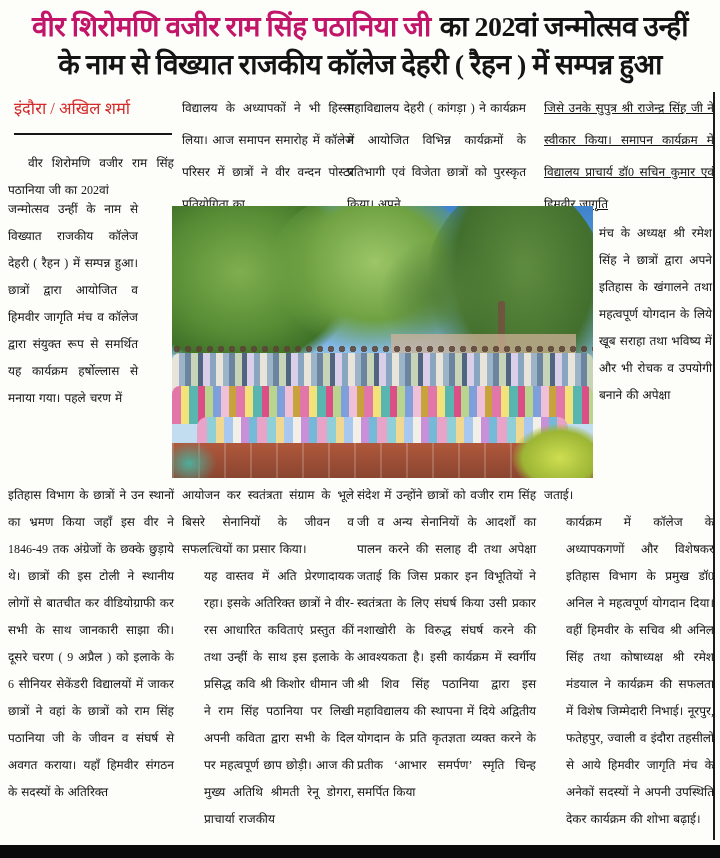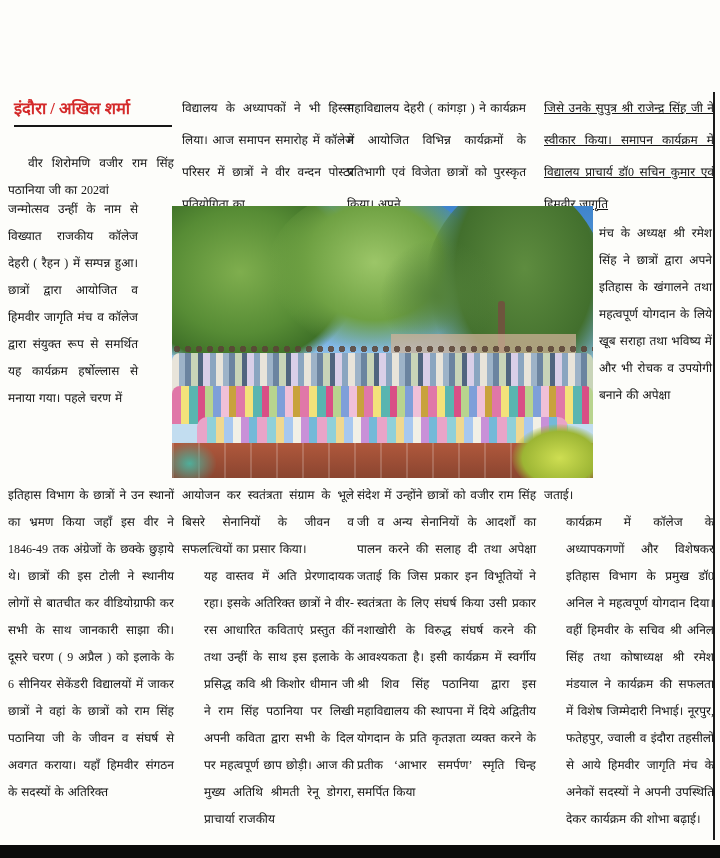--- a/index.html
+++ b/index.html
@@ -20,22 +20,22 @@
   .headline{
     top:8px;left:14px;width:692px;height:84px;
     text-align:center;font-weight:700;font-size:28px;line-height:38px;
     letter-spacing:-0.5px;
   }
   .headline .hl{color:var(--headline-color);}
   .headline .rest{margin-left:9px;color:var(--text-color);}
   
   .byline{
     top:96px;left:14px;width:158px;
-    color:var(--byline-color);font-weight:700;font-size:16.5px;line-height:25px;
-    border-bottom:2.5px solid #161616;padding-bottom:4px;
+    color:var(--byline-color);font-weight:400;font-size:16.5px;line-height:25px;
+    border-bottom:2.5px solid #161616;padding-bottom:12px;
   }
   
   .txt{
     text-align:justify;font-size:12px;line-height:32px;
     word-spacing:1px;
   }
   .txt.loose{font-size:12px;line-height:27px;}
   .indent{text-indent:20px;}
   .col1-intro{top:150px;left:8px;width:166px;}
   .col1-mid{top:196px;left:8px;width:130px;}
@@ -82,20 +82,22 @@
     background-blend-mode:overlay;}
   .bush-r{right:-14px;bottom:-14px;width:95px;height:68px;border-radius:50%;
     background:radial-gradient(ellipse at 50% 50%,#cede52 0%,#9cb534 55%,rgba(156,181,52,0) 72%);}
   .bush-l{left:-10px;bottom:-8px;width:55px;height:45px;border-radius:50%;
     background:radial-gradient(ellipse at 50% 50%,#4fae9a 0%,rgba(79,174,154,0) 70%);}
 </style>
 </head>
 <body>
 
 <div class="abs headline">
+  <div><span class="hl">वीर शिरोमणि वजीर राम सिंह पठानिया जी</span><span class="rest">का 202वां जन्मोत्सव उन्हीं</span></div>
+  <div>के नाम से विख्यात राजकीय कॉलेज देहरी ( रैहन ) में सम्पन्न हुआ</div>
 </div>
 
 <div class="abs byline">
   <div>इंदौरा / अखिल शर्मा</div>
 </div>
 
 <div class="abs txt loose indent col1-intro">वीर शिरोमणि वजीर राम सिंह पठानिया जी का 202वां</div>
 <div class="abs txt loose col1-mid">जन्मोत्सव उन्हीं के नाम से विख्यात राजकीय कॉलेज देहरी ( रैहन ) में सम्पन्न हुआ। छात्रों द्वारा आयोजित व हिमवीर जागृति मंच व कॉलेज द्वारा संयुक्त रूप से समर्थित यह कार्यक्रम हर्षोल्लास से मनाया गया। पहले चरण में</div>
 <div class="abs txt loose col1-bot">इतिहास विभाग के छात्रों ने उन स्थानों का भ्रमण किया जहाँ इस वीर ने 1846-49 तक अंग्रेजों के छक्के छुड़ाये थे। छात्रों की इस टोली ने स्थानीय लोगों से बातचीत कर वीडियोग्राफी कर सभी के साथ जानकारी साझा की। दूसरे चरण ( 9 अप्रैल ) को इलाके के 6 सीनियर सेकेंडरी विद्यालयों में जाकर छात्रों ने वहां के छात्रों को राम सिंह पठानिया जी के जीवन व संघर्ष से अवगत कराया। यहाँ हिमवीर संगठन के सदस्यों के अतिरिक्त</div>
 

